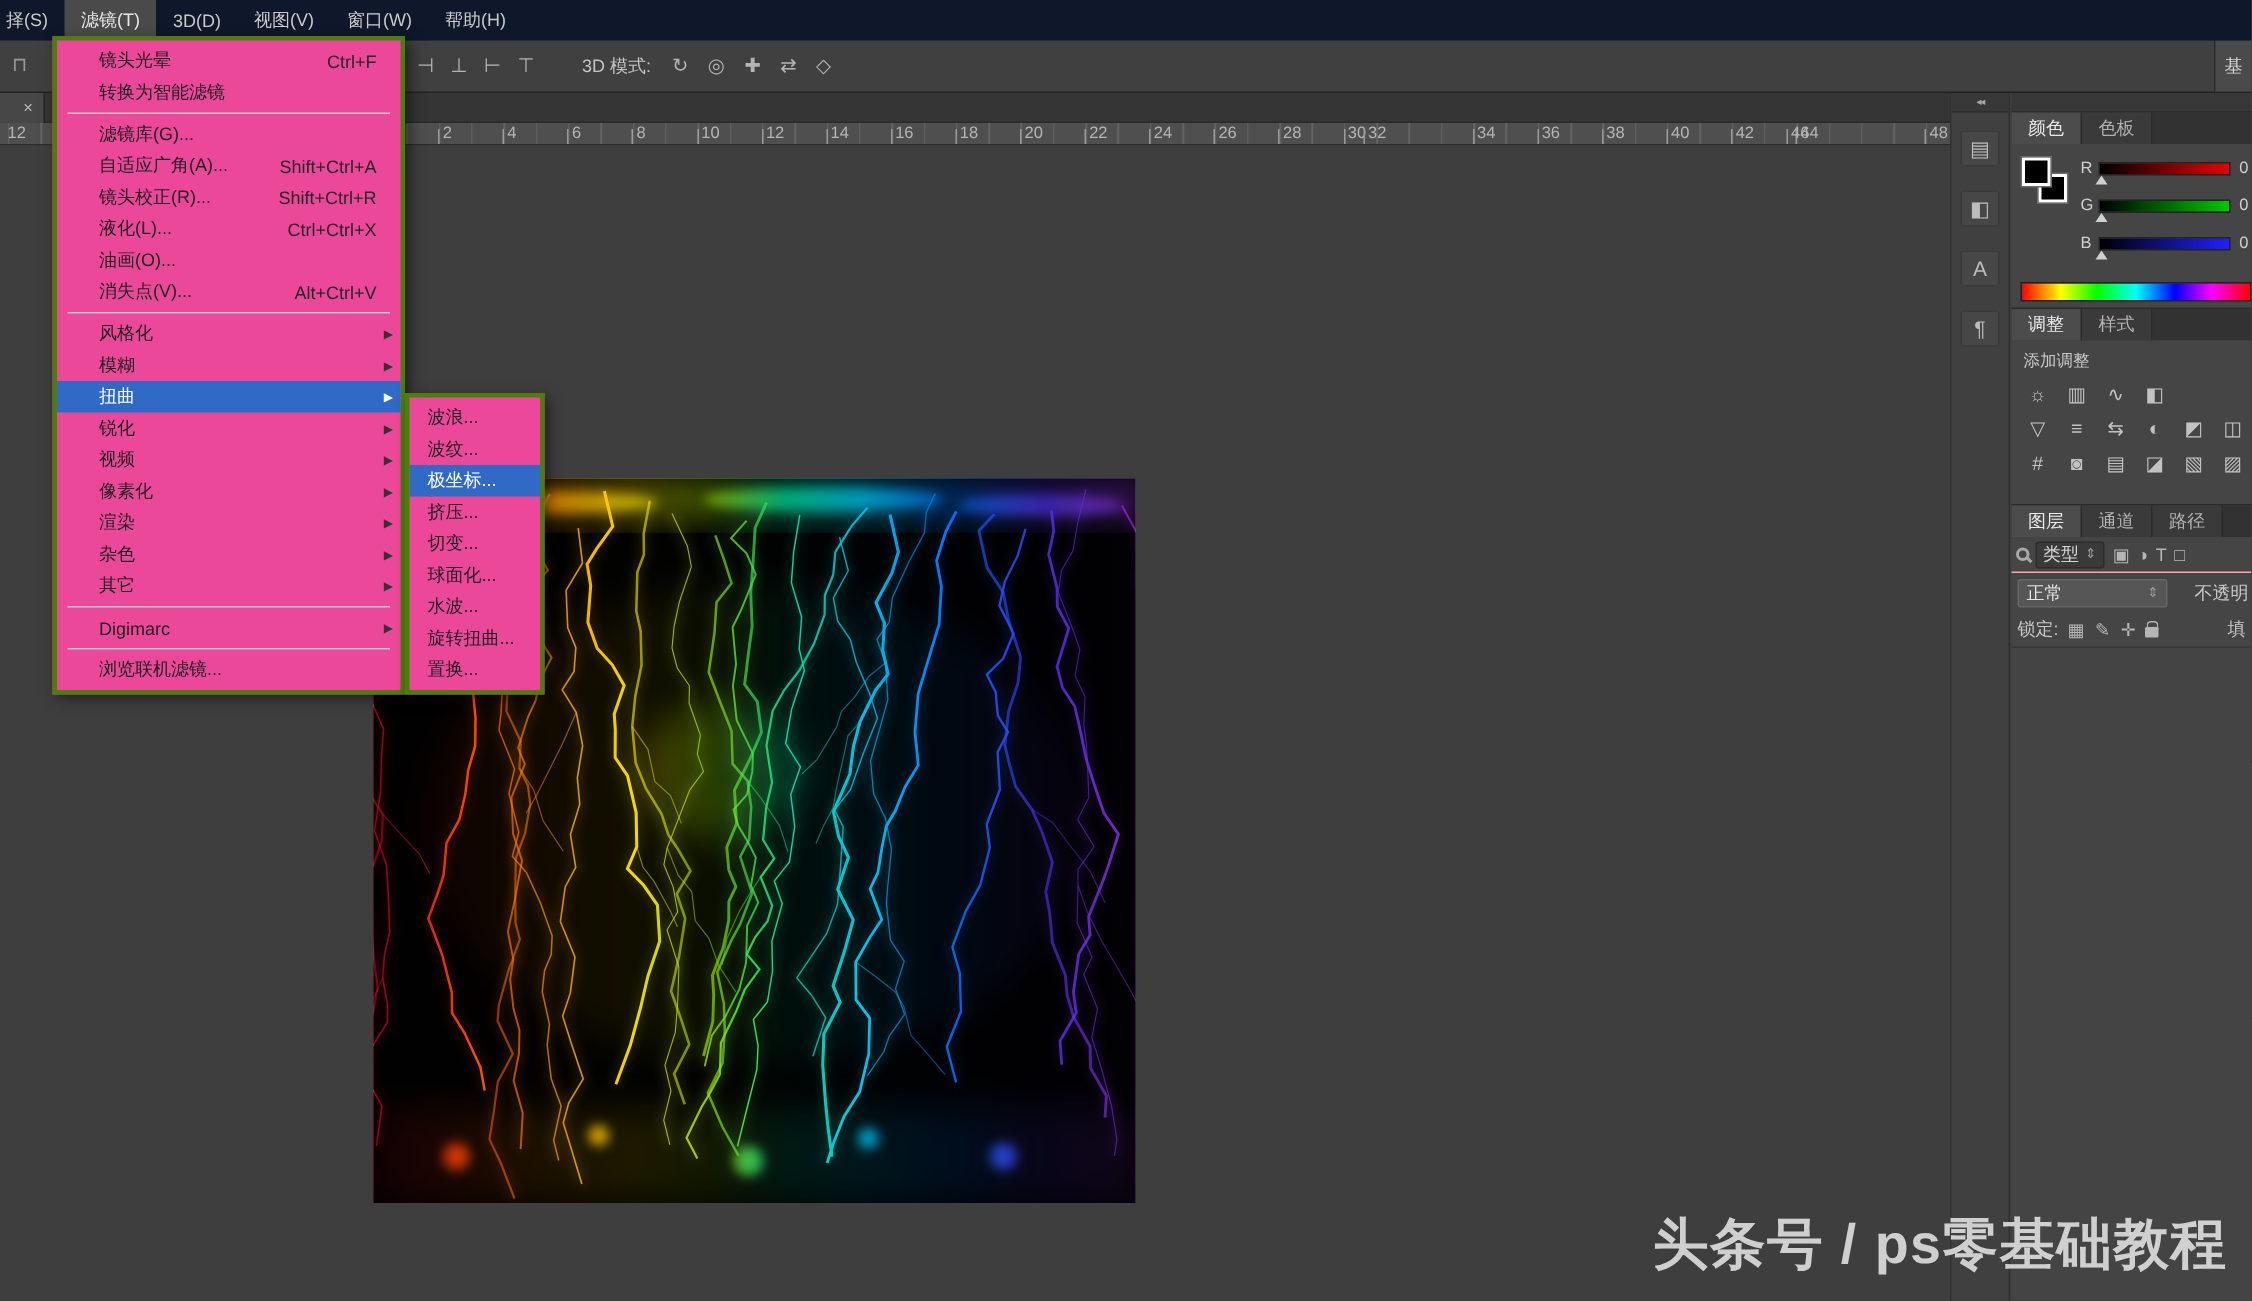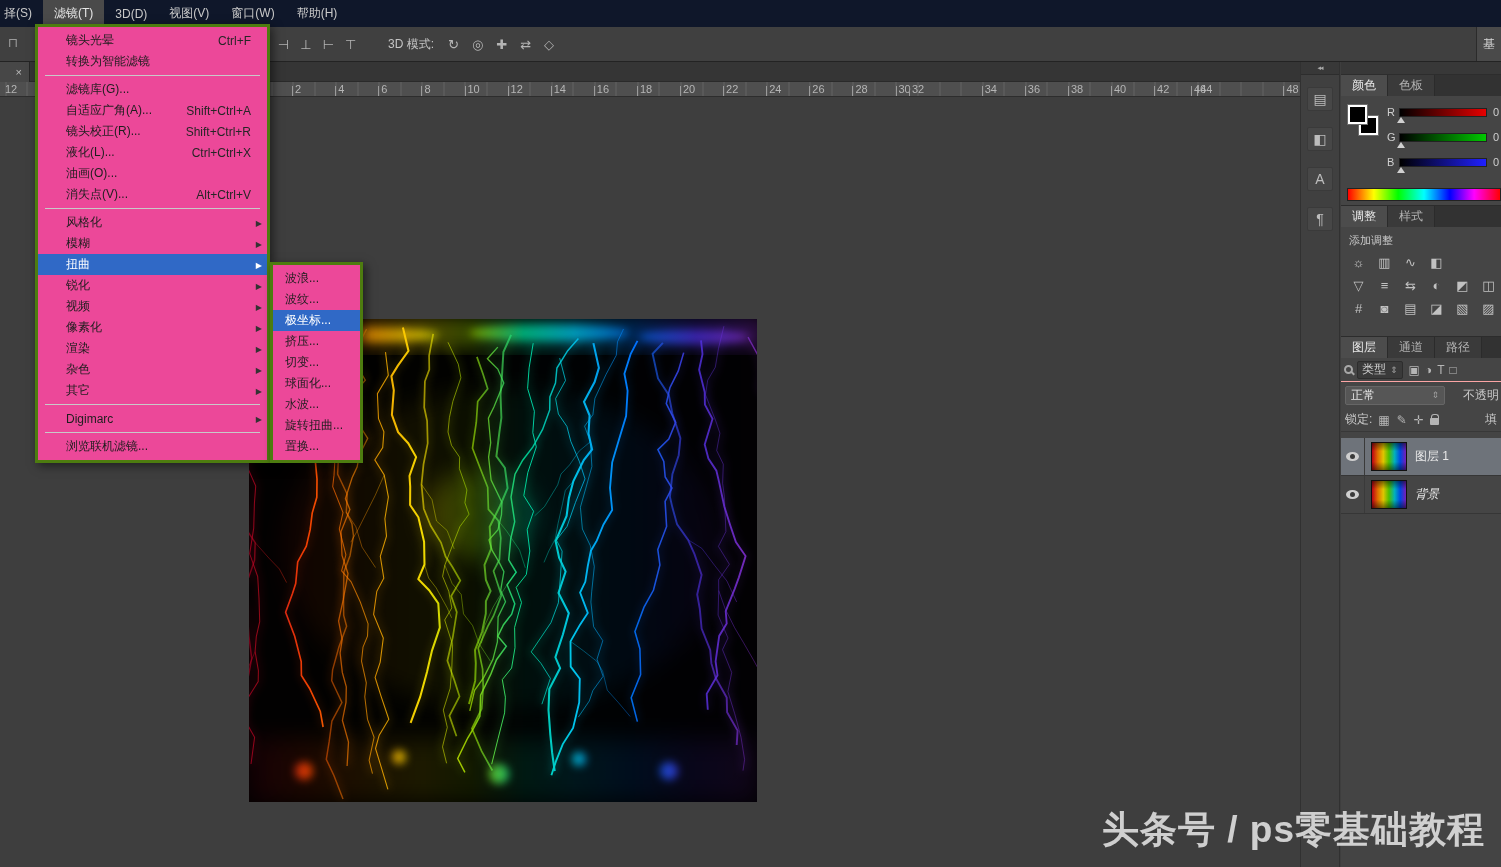--- a/index.html
+++ b/index.html
@@ -594,32 +594,16 @@
     <div class="lp-lock">
       <span class="lock-label">锁定:</span>
       <span class="lock-icons">
           <span class="lock-glyph"><span>▦</span></span>
           <span class="lock-glyph"><span>✎</span></span>
           <span class="lock-glyph"><span>✛</span></span>
         </span>
       <span class="css-lock"></span>
       <span class="fill-label">填</span>
     </div>
-    <div class="layers-list">
-        <div class="layer-row selected">
-        <span class="eye-cell">
-            <span class="eye"></span>
-          </span>
-        <span class="layer-thumb"></span>
-        <span class="layer-name">图层 1</span>
-      </div>
-        <div class="layer-row italic">
-        <span class="eye-cell">
-            <span class="eye"></span>
-          </span>
-        <span class="layer-thumb"></span>
-        <span class="layer-name">背景</span>
-      </div>
-      </div>
   </div>
 </div>
 
 <div class="watermark">头条号 / ps零基础教程</div>
 
 </body></html>

